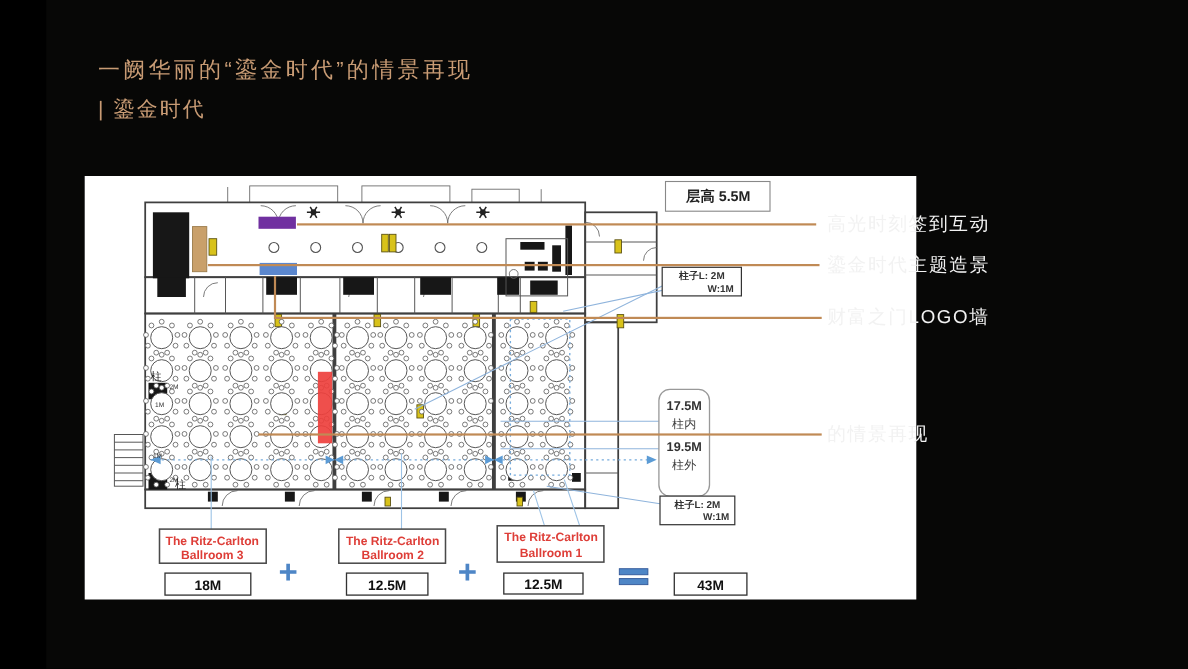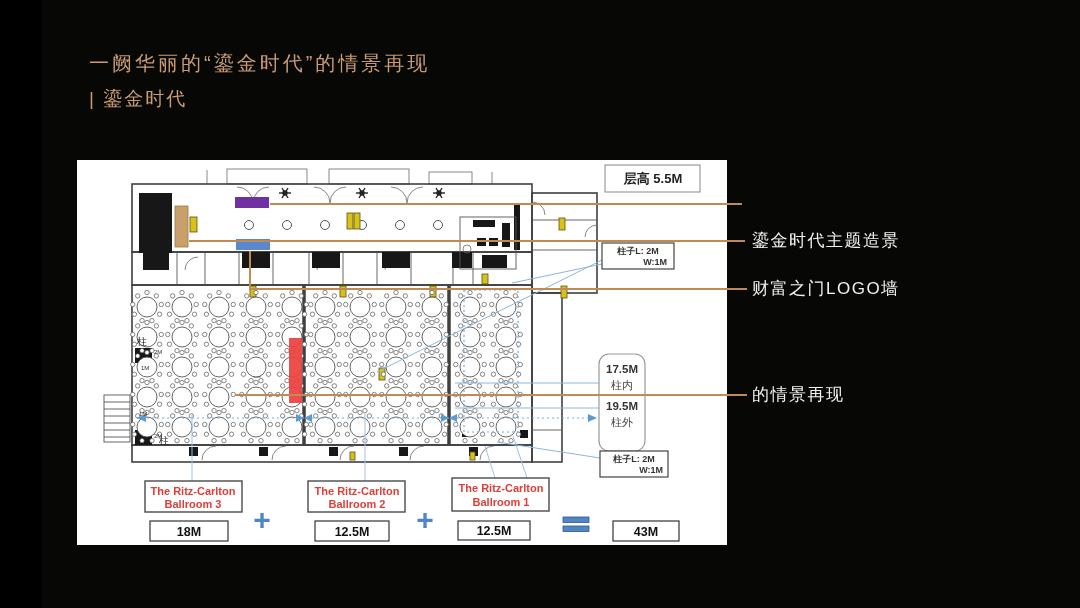--- a/index.html
+++ b/index.html
@@ -1,20 +1,20 @@
 <!DOCTYPE html>
 <html><head>
 <meta charset="utf-8">
 <style>
   html,body{margin:0;padding:0;background:#000;}
   .slide{position:relative;width:1080px;height:608px;background:#070706;overflow:hidden;
          font-family:"Liberation Sans","DejaVu Sans",sans-serif;margin-left:42px;}
   .title1{position:absolute;left:47px;top:50px;font-size:20px;letter-spacing:3px;color:#C89B74;white-space:nowrap;}
   .title2{position:absolute;left:47px;top:86px;font-size:19px;letter-spacing:2px;color:#C89B74;white-space:nowrap;}
-  .panel{position:absolute;left:35px;top:160px;width:650px;height:385px;background:#ffffff;}
+  .panel{position:absolute;left:35px;top:160px;width:756px;height:385px;background:#ffffff;}
   .ann{position:absolute;left:710px;color:#F2F2F2;font-size:17px;letter-spacing:1.5px;white-space:nowrap;}
   .cline{position:absolute;height:1.6px;background:#C08A55;z-index:5;}
   .clinev{position:absolute;width:1.6px;background:#C08A55;z-index:5;}
   svg text{font-family:"Liberation Sans","DejaVu Sans",sans-serif;}
   .w{stroke:#3f3f3f;fill:none;stroke-width:1.6;}
   .wth{stroke:#3f3f3f;fill:none;stroke-width:3.5;}
   .blk{fill:#171717;stroke:none;}
   .thin{stroke:#6a6a6a;fill:none;stroke-width:0.8;}
   .sep{stroke:#555;fill:none;stroke-width:0.9;}
   .dash{stroke:#76ABDC;fill:none;stroke-width:1.2;stroke-dasharray:2 3;}
@@ -837,16 +837,17 @@
       </g>
     </svg>
   </div>
 
   <div class="cline" style="left:228px;top:203px;width:472px;"></div>
   <div class="cline" style="left:147px;top:240px;width:556px;"></div>
   <div class="clinev" style="left:207px;top:251px;height:37px;"></div>
   <div class="cline" style="left:207px;top:288px;width:498px;"></div>
   <div class="cline" style="left:193px;top:394px;width:512px;"></div>
 
+  <div class="ann" style="top:192px;">高光时刻签到互动</div>
   <div class="ann" style="top:277px;">财富之门LOGO墙</div>
   <div class="ann" style="top:229px;">鎏金时代主题造景</div>
   <div class="ann" style="top:383px;">的情景再现</div>
 </div>
 
 </body></html>

